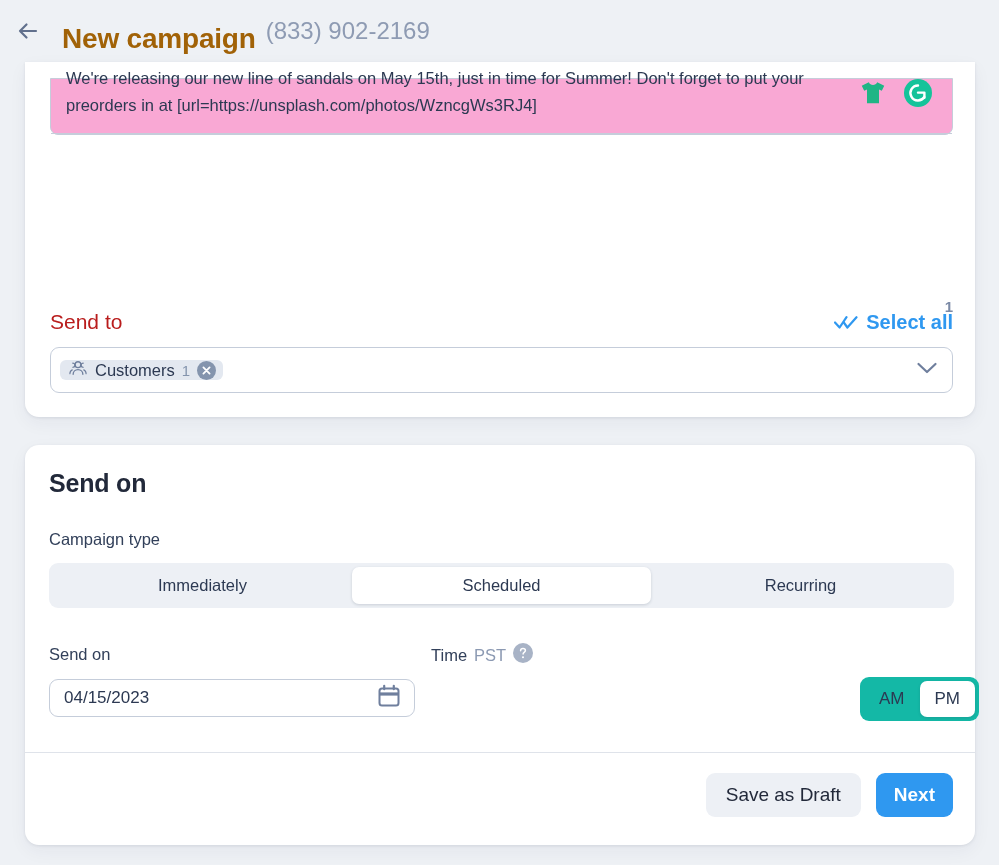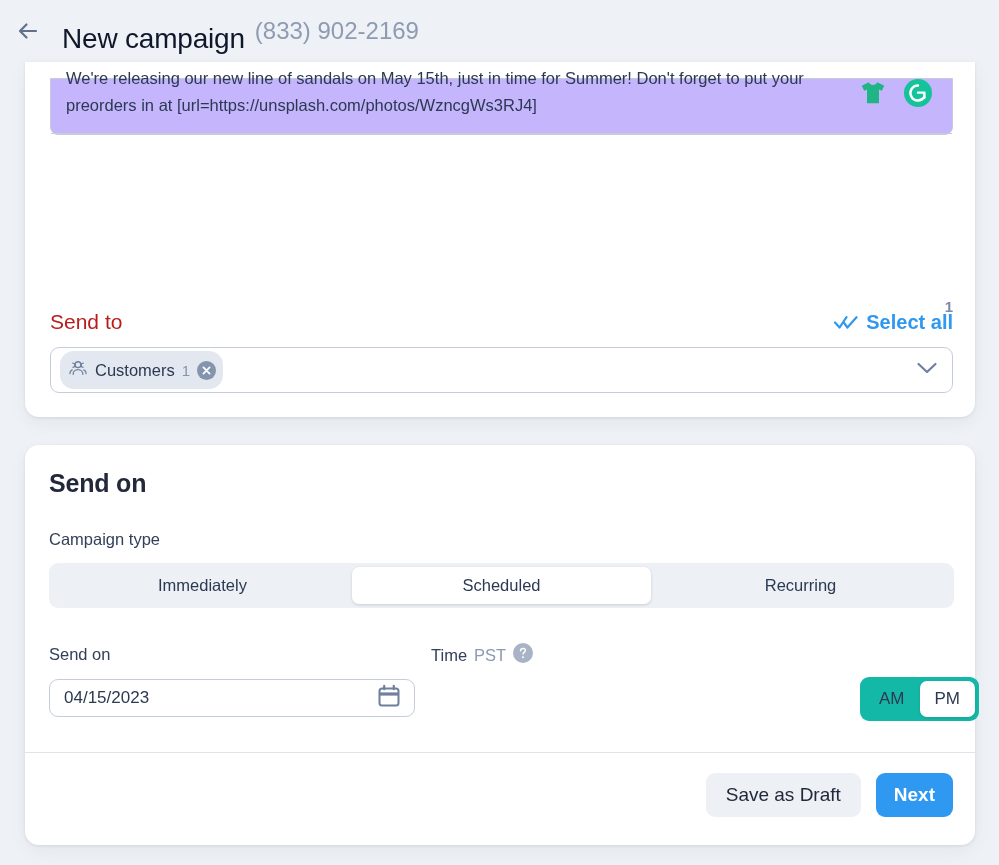--- a/index.html
+++ b/index.html
@@ -30,22 +30,22 @@
     height: 40px;
     display: flex;
     align-items: center;
     justify-content: center;
     cursor: pointer;
     flex: 0 0 auto;
   }
   .back-btn svg { display: block; }
   .header-title {
     font-size: 28px;
-    font-weight: normal;
-    color: #0f172a;
+    font-weight: bold;
+    color: #a16207;
     letter-spacing: -0.2px;
     margin-left: 14px;
     white-space: nowrap;
     margin-top: 16px;
   }
   .header-phone {
     font-size: 24px;
     font-weight: normal;
     color: #8e9bb3;
     margin-left: 10px;
@@ -76,21 +76,21 @@
   
   .msg-box {
     position: absolute;
     left: 25px;
     top: 16px;
     width: 903px;
     border: 1px solid #c5cdda;
     border-radius: 8px;
     border-top-left-radius: 0;
     border-top-right-radius: 0;
-    background: #c4b5fd;
+    background: #f9a8d4;
   }
   .msg-body {
     position: relative;
     padding: 0 16px 14px 15px;
     min-height: 56px;
   }
   .msg-text {
     font-size: 16.5px;
     line-height: 27px;
     color: #2c3952;
@@ -171,22 +171,22 @@
     display: flex;
     align-items: center;
     padding: 0 14px 0 9px;
     cursor: pointer;
   }
   .chip {
     display: flex;
     align-items: center;
     gap: 7px;
     background: #e3e8f0;
-    border-radius: 14px;
-    height: 38px;
+    border-radius: 6px;
+    height: 20px;
     padding: 0 7px 0 8px;
     cursor: default;
   }
   .chip-icon { display: block; }
   .chip-label { font-size: 16.5px; color: #2c3952; }
   .chip-count { font-size: 15px; color: #8494ad; }
   .chip-remove {
     width: 19px; height: 19px;
     display: flex; align-items: center; justify-content: center;
     cursor: pointer;

